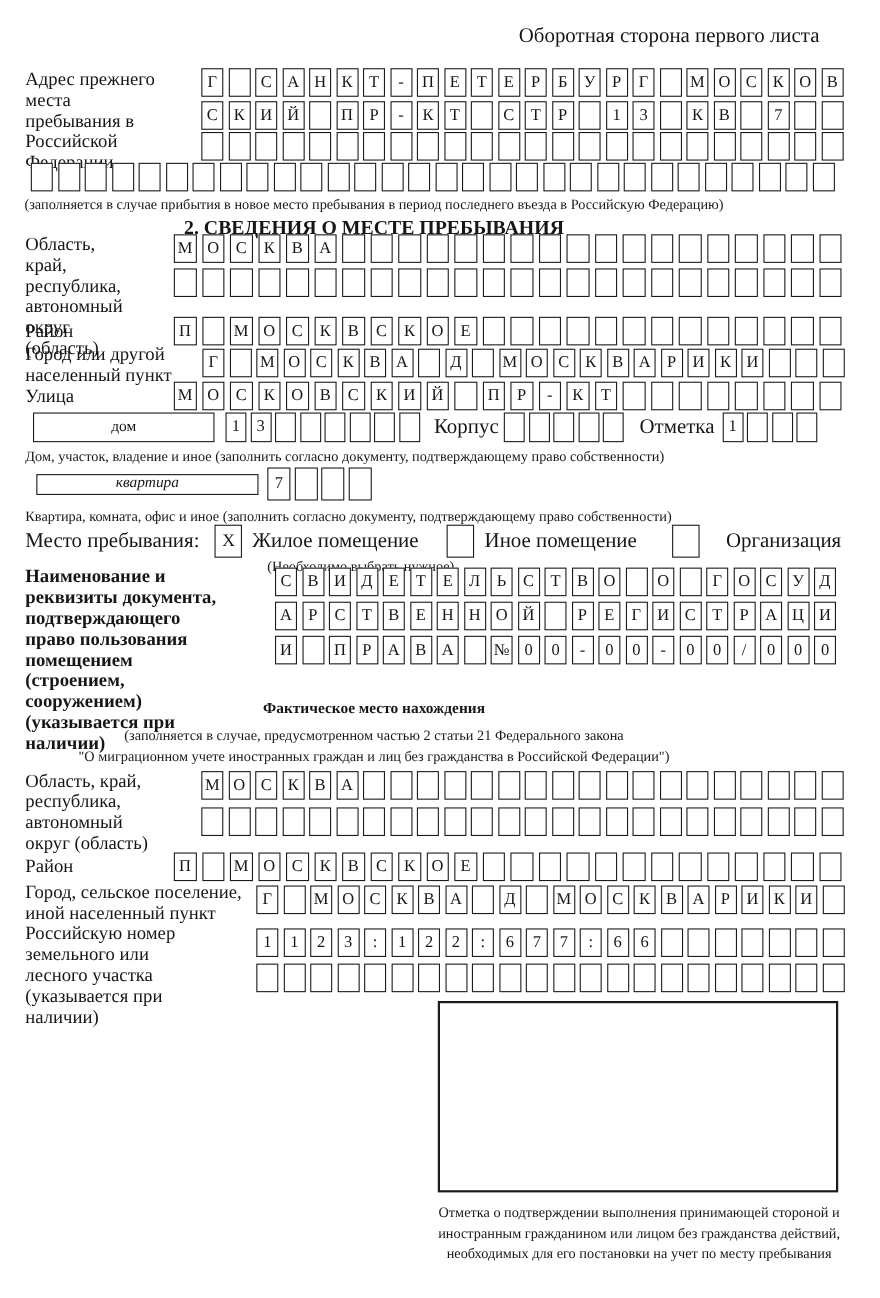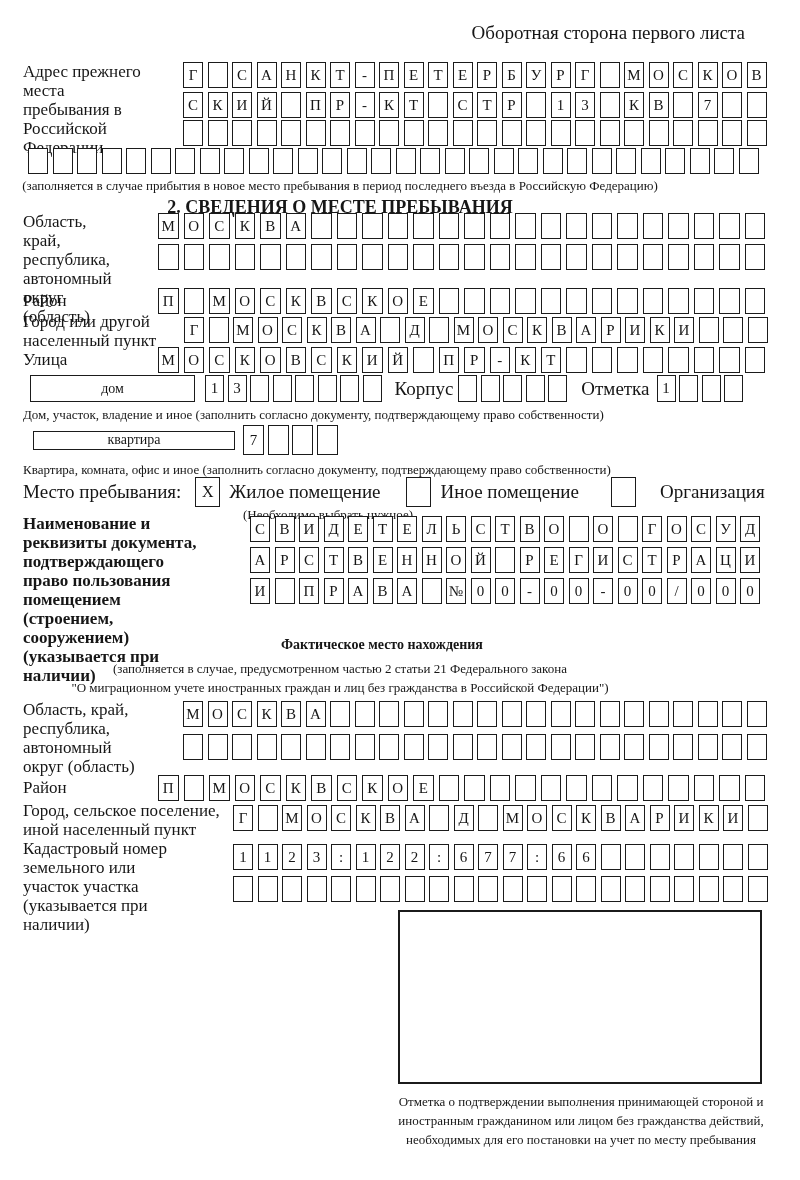--- a/index.html
+++ b/index.html
@@ -309,21 +309,21 @@
     <span class="cells xs" style="margin-left:7px;">
         <span class="cell">1</span>
         <span class="cell"></span>
         <span class="cell"></span>
         <span class="cell"></span>
       </span>
   </div>
   <div class="abs note" style="left:23px;top:406px;">Дом, участок, владение и иное (заполнить согласно документу, подтверждающему право собственности)</div>
 
   <div class="abs hrow" style="left:33px;top:425px;">
-    <span class="field-box" style="width:202px;height:19px;">квартира</span>
+    <span class="field-box" style="width:202px;height:19px;font-style:italic;">квартира</span>
     <span class="cells xs tall" style="margin-left:8px;">
         <span class="cell">7</span>
         <span class="cell"></span>
         <span class="cell"></span>
         <span class="cell"></span>
       </span>
   </div>
   <div class="abs hrow" style="left:23px;top:477px;">
     <span class="inline-label">Место пребывания:</span>
     <span class="chk" style="margin-left:14px;">X</span>
@@ -401,21 +401,21 @@
       <span class="cell">0</span>
       <span class="cell">-</span>
       <span class="cell">0</span>
       <span class="cell">0</span>
       <span class="cell">/</span>
       <span class="cell">0</span>
       <span class="cell">0</span>
       <span class="cell">0</span>
     </div>
 
-  <div class="abs center" style="top:637px;font-weight:bold;font-size:14px;padding-left:42px;">Фактическое место нахождения</div>
+  <div class="abs center" style="top:637px;font-weight:bold;font-size:14px;">Фактическое место нахождения</div>
   <div class="abs note center" style="top:660px;">(заполняется в случае, предусмотренном частью 2 статьи 21 Федерального закона</div>
   <div class="abs note center" style="top:679px;">"О миграционном учете иностранных граждан и лиц без гражданства в Российской Федерации")</div>
 
   <div class="abs label" style="left:23px;top:700px;width:120px;">Область, край, республика, автономный округ (область)</div>
   <div class="abs cells sm" style="left:183px;top:701px;">
       <span class="cell">М</span>
       <span class="cell">О</span>
       <span class="cell">С</span>
       <span class="cell">К</span>
       <span class="cell">В</span>
@@ -513,21 +513,21 @@
       <span class="cell">К</span>
       <span class="cell">В</span>
       <span class="cell">А</span>
       <span class="cell">Р</span>
       <span class="cell">И</span>
       <span class="cell">К</span>
       <span class="cell">И</span>
       <span class="cell"></span>
     </div>
 
-  <div class="abs label" style="left:23px;top:839px;width:160px;">Кадастровый номер земельного или участок участка (указывается при наличии)</div>
+  <div class="abs label" style="left:23px;top:839px;width:160px;">Российскую номер земельного или лесного участка (указывается при наличии)</div>
   <div class="abs cells sm" style="left:233px;top:844px;">
       <span class="cell">1</span>
       <span class="cell">1</span>
       <span class="cell">2</span>
       <span class="cell">3</span>
       <span class="cell">:</span>
       <span class="cell">1</span>
       <span class="cell">2</span>
       <span class="cell">2</span>
       <span class="cell">:</span>

